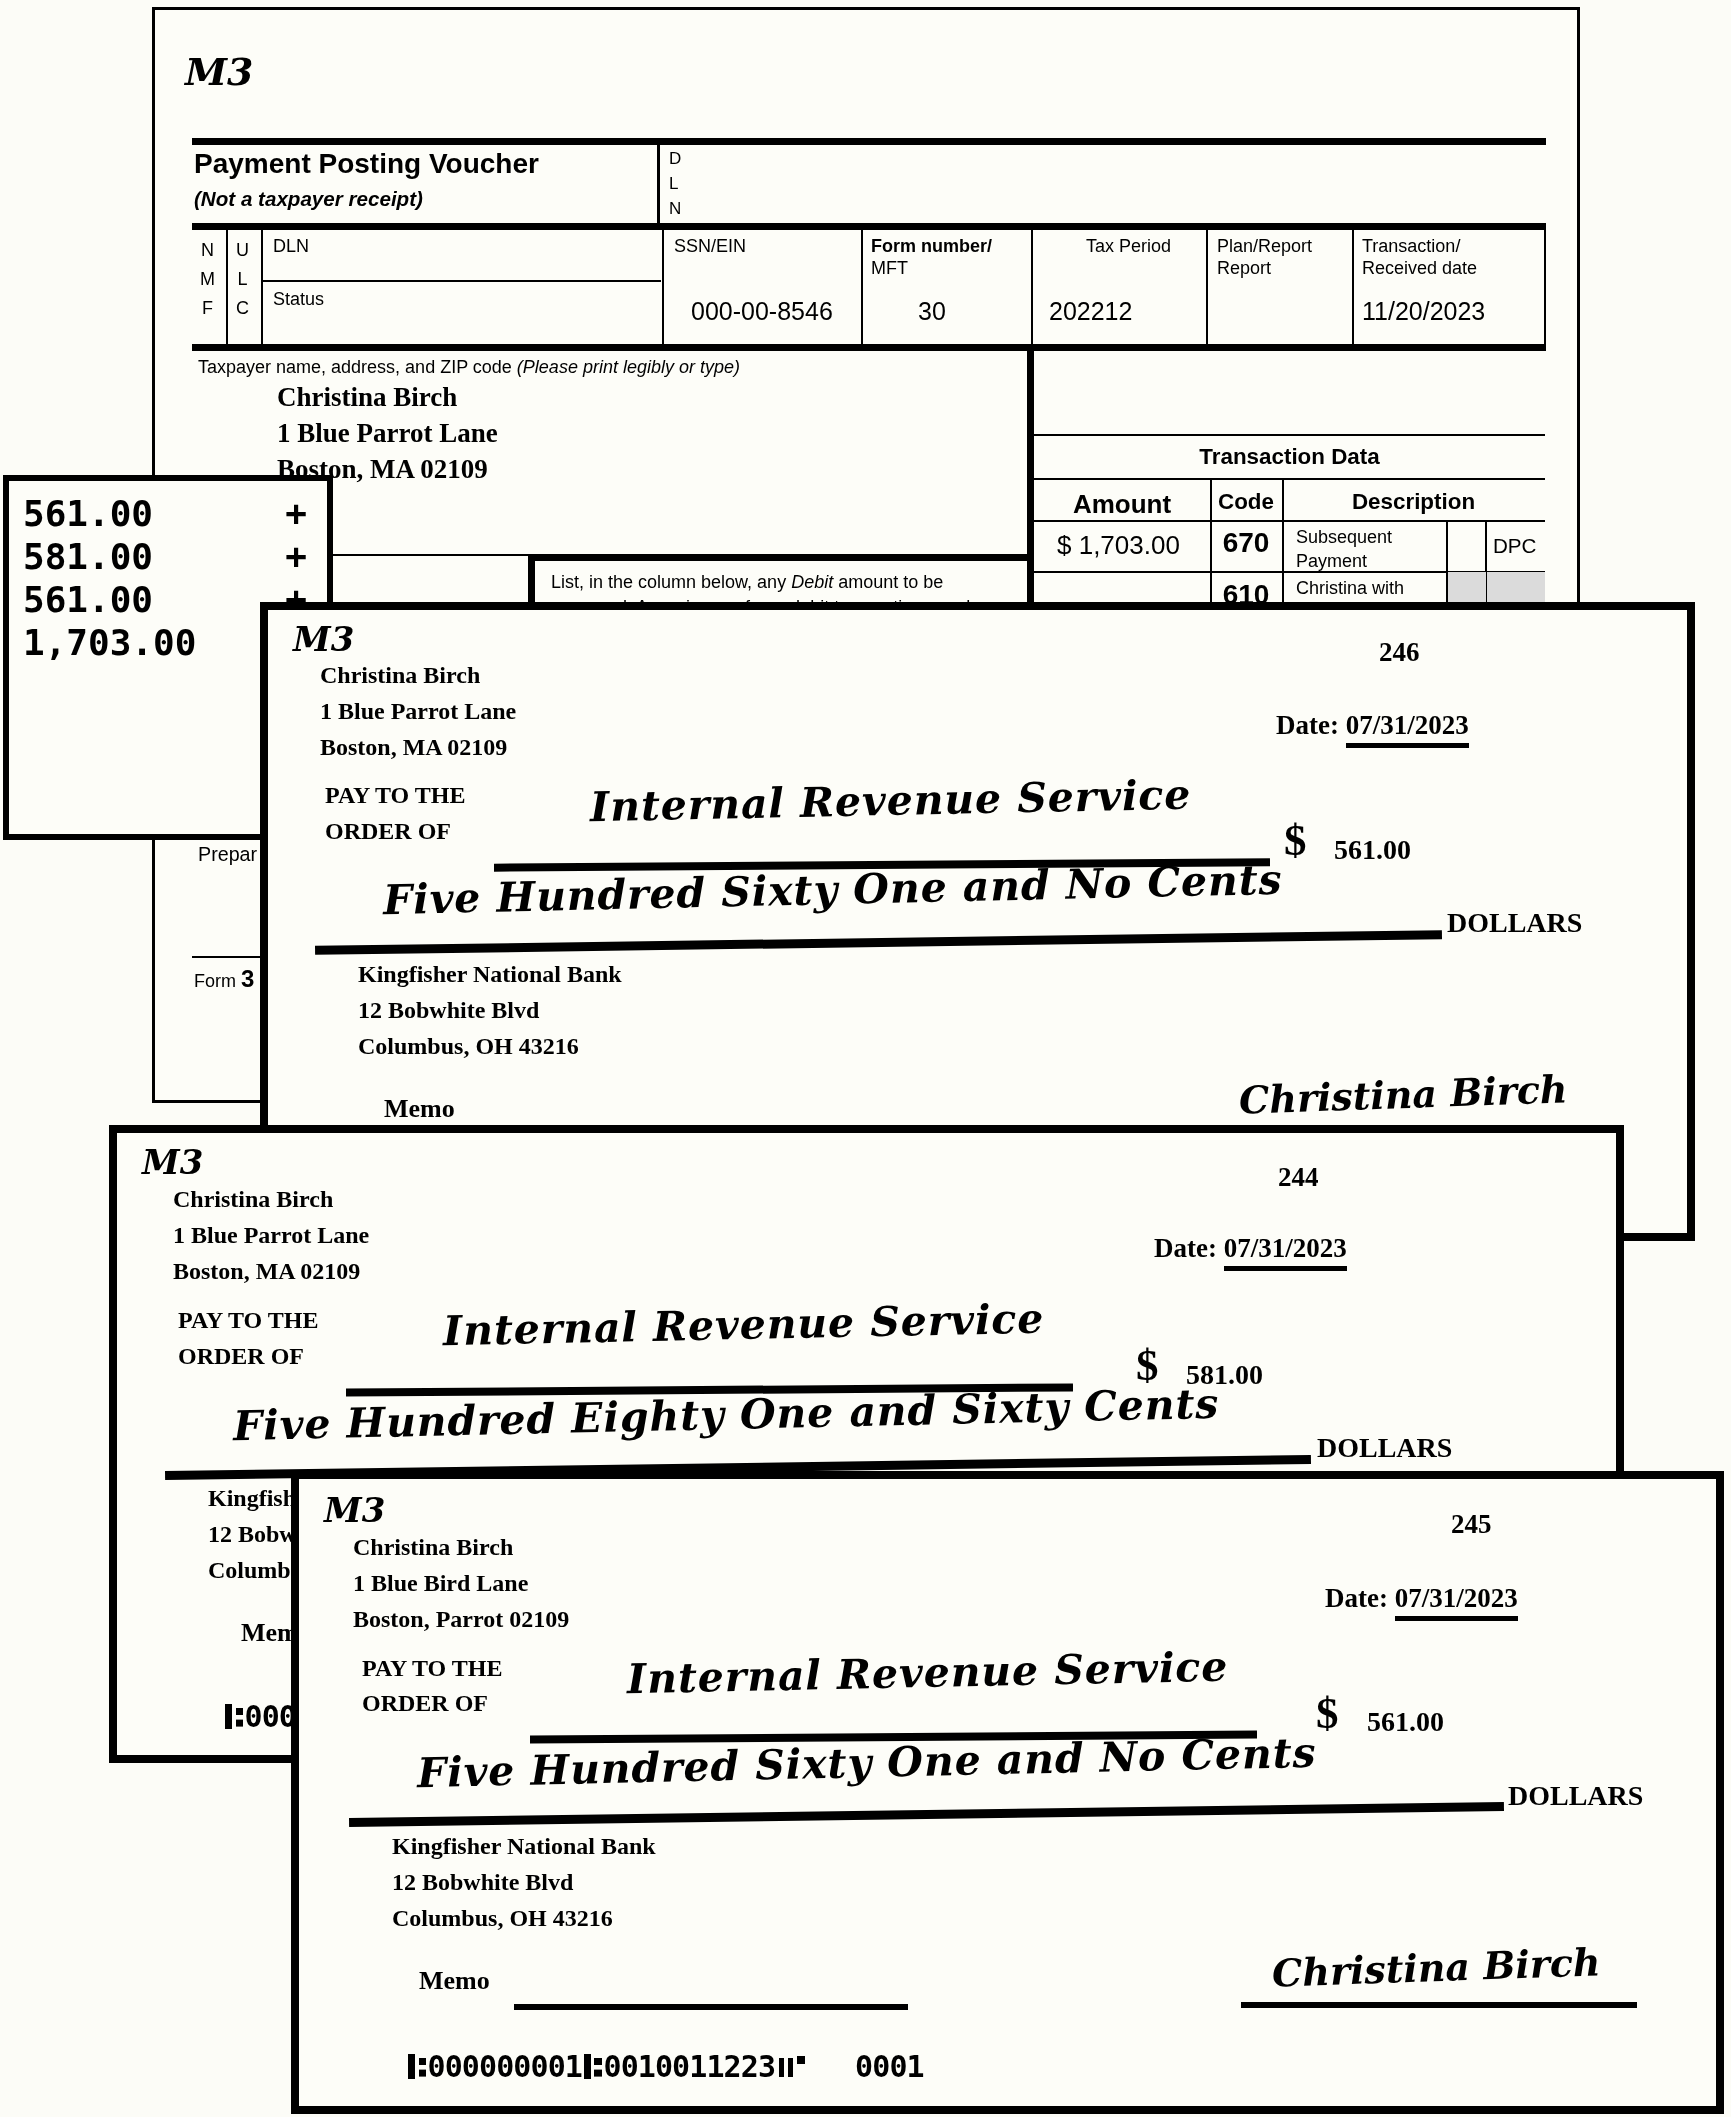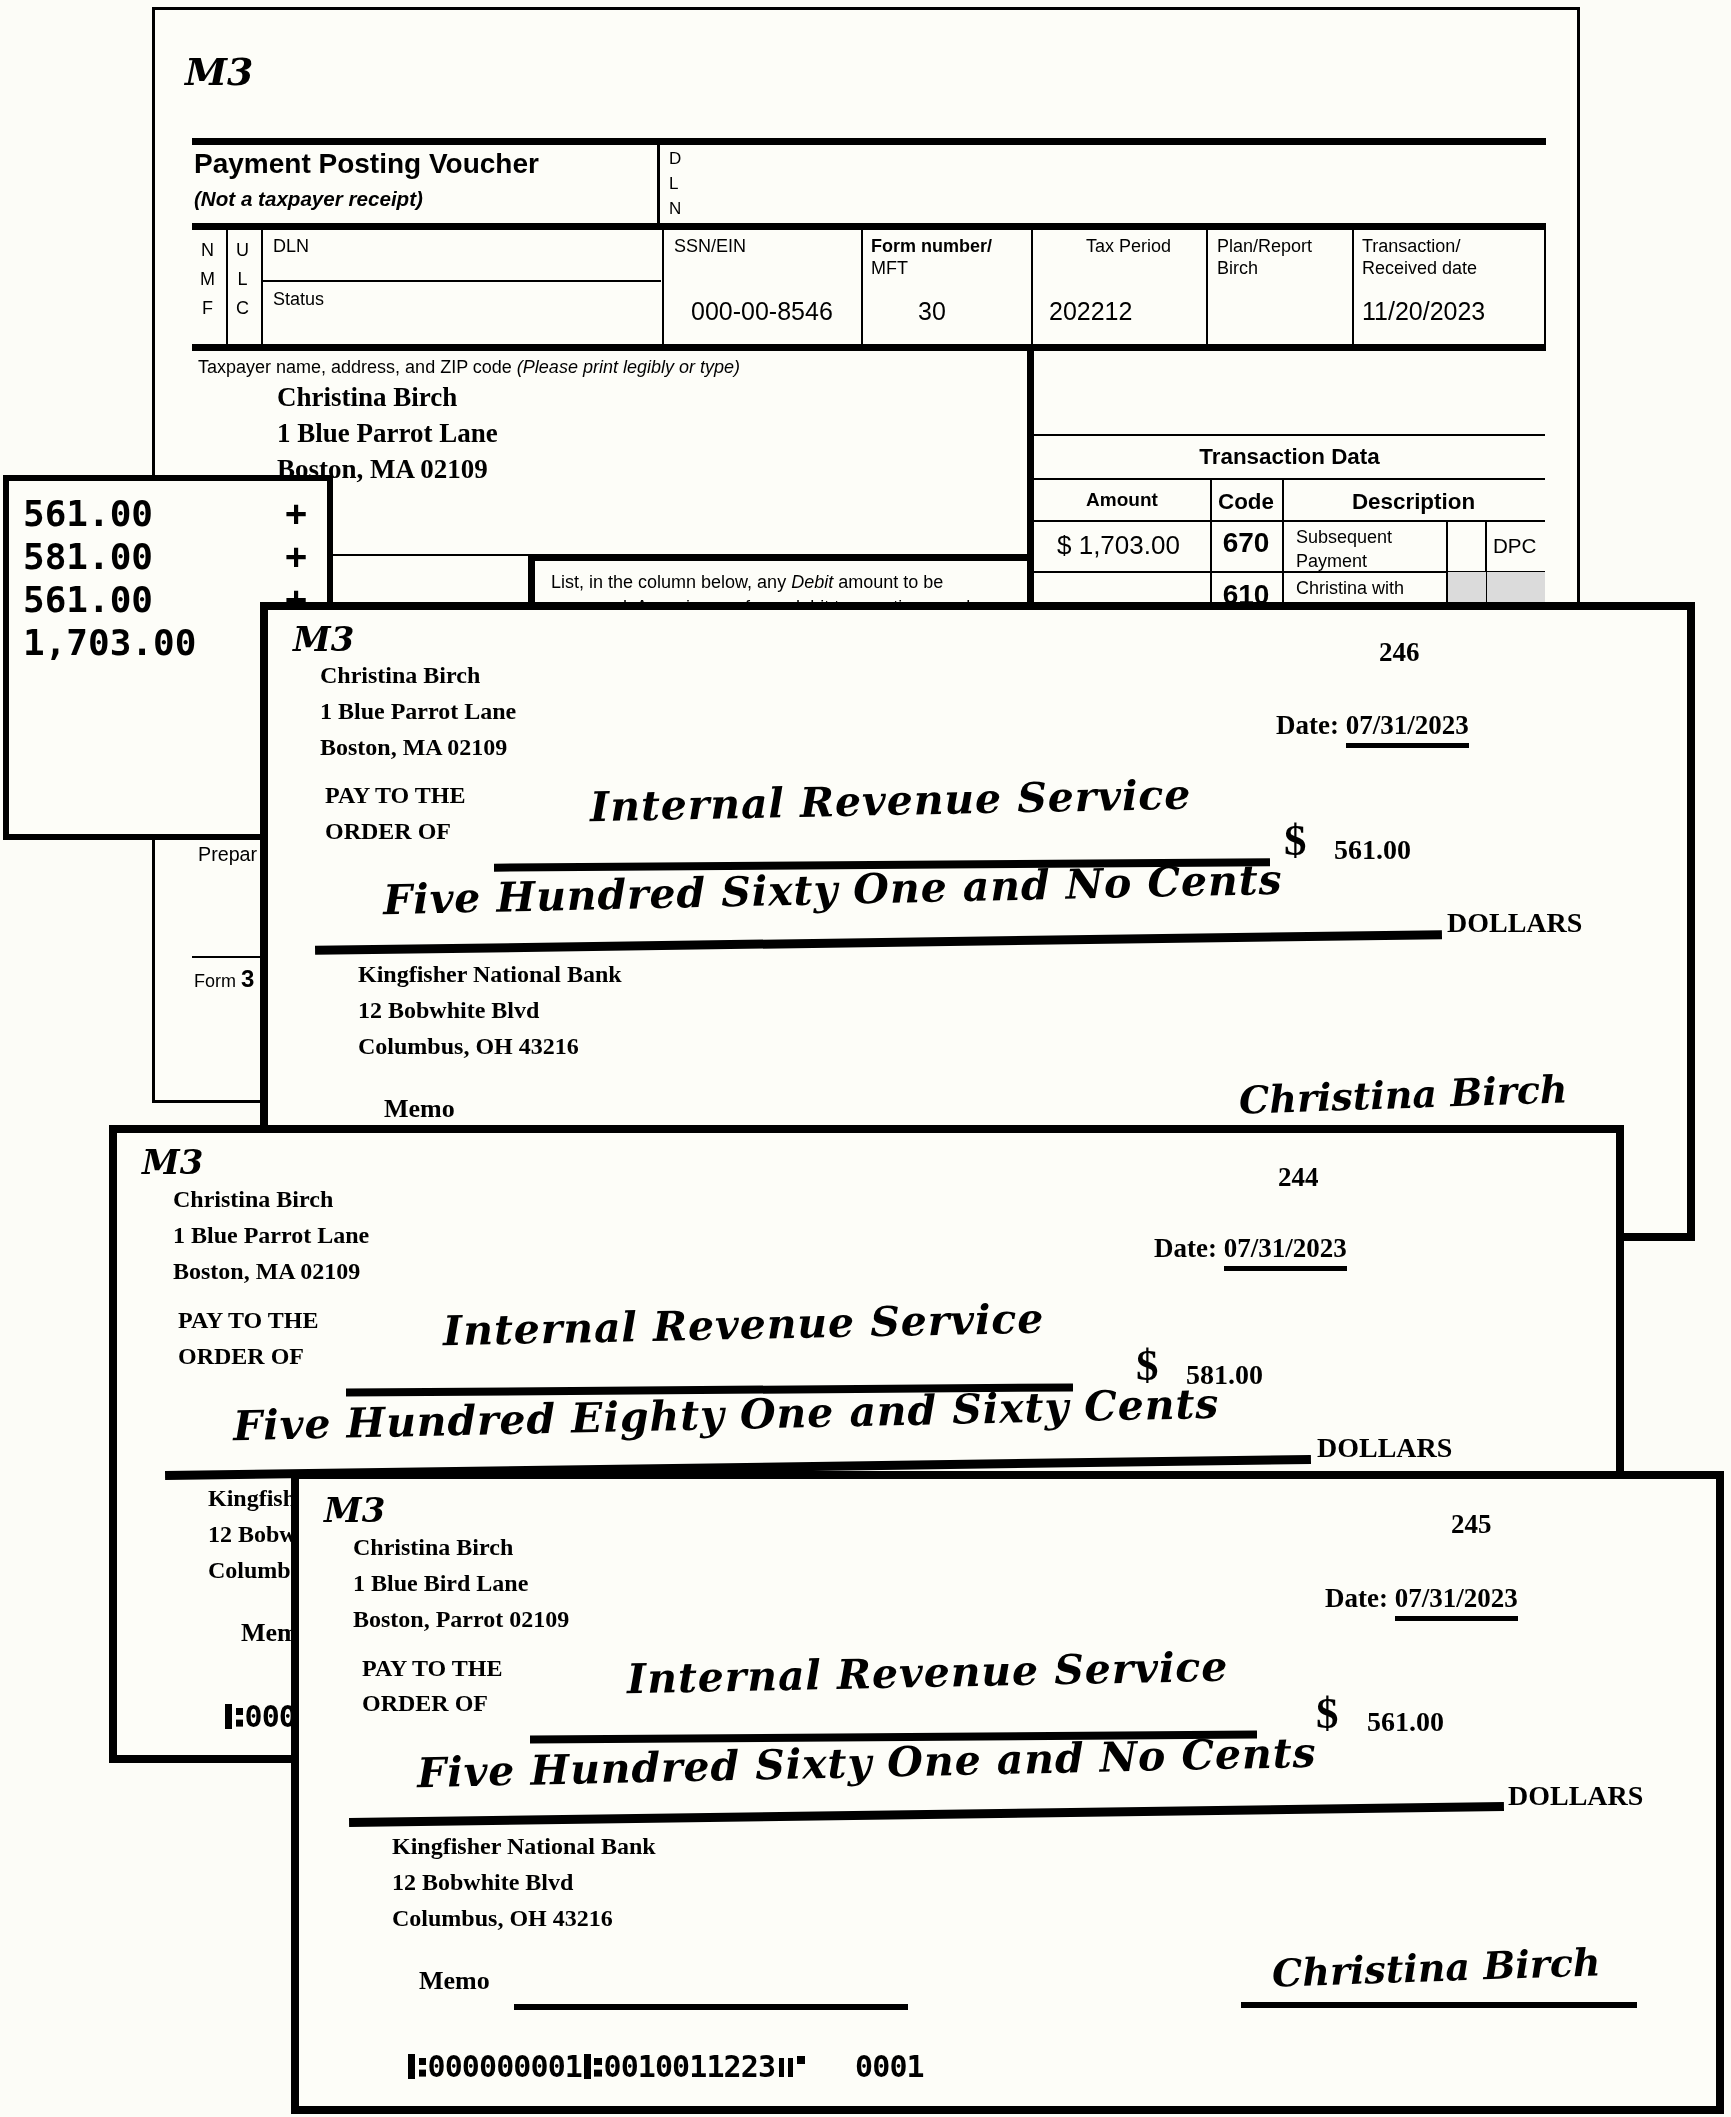--- a/index.html
+++ b/index.html
@@ -77,21 +77,21 @@
   <div class="abs" style="left:536px;top:287px;font-size:25px;">000-00-8546</div>
 
   <div class="abs" style="left:716px;top:226px;font-size:18px;font-weight:bold;">Form number/</div>
   <div class="abs" style="left:716px;top:248px;font-size:18px;">MFT</div>
   <div class="abs" style="left:763px;top:287px;font-size:25px;">30</div>
 
   <div class="abs" style="left:887px;top:226px;font-size:18px;margin-left:44px;">Tax Period</div>
   <div class="abs" style="left:894px;top:287px;font-size:25px;">202212</div>
 
   <div class="abs" style="left:1062px;top:226px;font-size:18px;">Plan/Report</div>
-  <div class="abs" style="left:1062px;top:248px;font-size:18px;">Birch</div>
+  <div class="abs" style="left:1062px;top:248px;font-size:18px;">Report</div>
 
   <div class="abs" style="left:1207px;top:226px;font-size:18px;">Transaction/</div>
   <div class="abs" style="left:1207px;top:248px;font-size:18px;">Received date</div>
   <div class="abs" style="left:1207px;top:287px;font-size:25px;">11/20/2023</div>
 
   <div class="ln" style="left:37px;top:334px;width:1354px;height:7.2px;"></div>
 
   <div class="abs" style="left:43px;top:347px;font-size:18px;">
     <span>Taxpayer name, address, and ZIP code </span><span style="font-style:italic;">(Please print legibly or type)</span>
   </div>
@@ -108,21 +108,21 @@
       <div><span>List, in the column below, any </span><span style="font-style:italic;">Debit</span><span> amount to be</span></div>
       <div>assessed. A maximum of one debit transaction may be</div>
     </div>
   </div>
 
   <div class="abs" style="left:872px;top:334px;width:519px;height:269px;border-left:7.2px solid #000;box-sizing:border-box;">
     <div class="ln" style="left:0;top:90px;width:511px;height:1.8px;"></div>
     <div class="abs" style="left:0;top:100px;width:511px;text-align:center;font-size:22.4px;font-weight:bold;">Transaction Data</div>
     <div class="ln" style="left:0;top:134px;width:511px;height:1.8px;"></div>
 
-    <div class="abs" style="left:0;top:145px;width:176px;text-align:center;font-size:19px;font-weight:bold;">Amount</div>
+    <div class="abs" style="left:0;top:145px;width:176px;text-align:center;font-size:26px;font-weight:bold;">Amount</div>
     <div class="abs" style="left:176px;top:145px;width:72px;text-align:center;font-size:22.4px;font-weight:bold;">Code</div>
     <div class="abs" style="left:248px;top:145px;width:263px;text-align:center;font-size:22.4px;font-weight:bold;">Description</div>
     <div class="ln" style="left:176px;top:134px;width:1.8px;height:134px;"></div>
     <div class="ln" style="left:248px;top:134px;width:1.8px;height:134px;"></div>
     <div class="ln" style="left:0;top:176px;width:511px;height:1.8px;"></div>
 
     <div class="abs" style="left:23px;top:186px;font-size:26px;">$ 1,703.00</div>
     <div class="abs" style="left:176px;top:183px;width:72px;text-align:center;font-size:28px;font-weight:bold;">670</div>
     <div class="abs" style="left:262px;top:181px;font-size:18px;line-height:24px;">
       <div>Subsequent</div>

